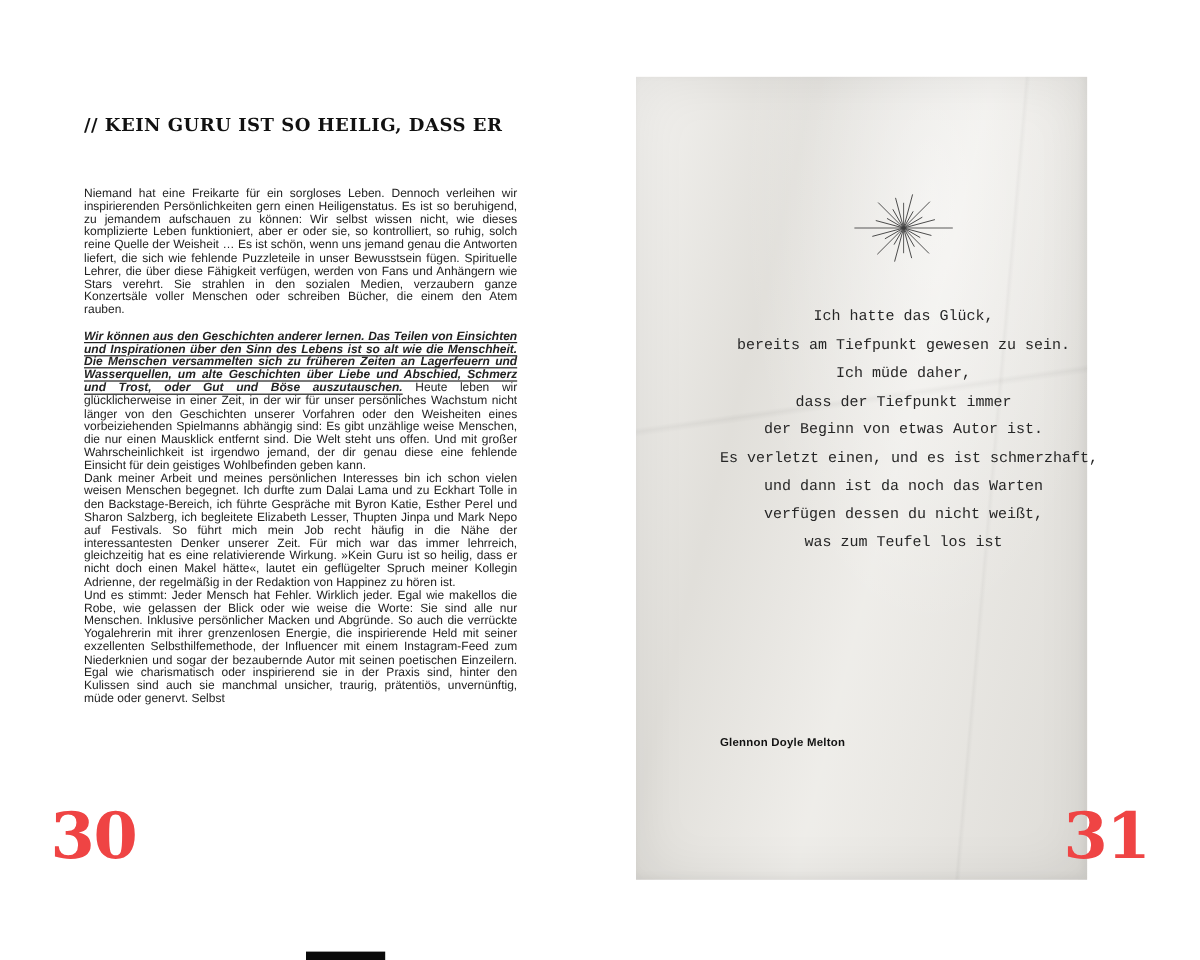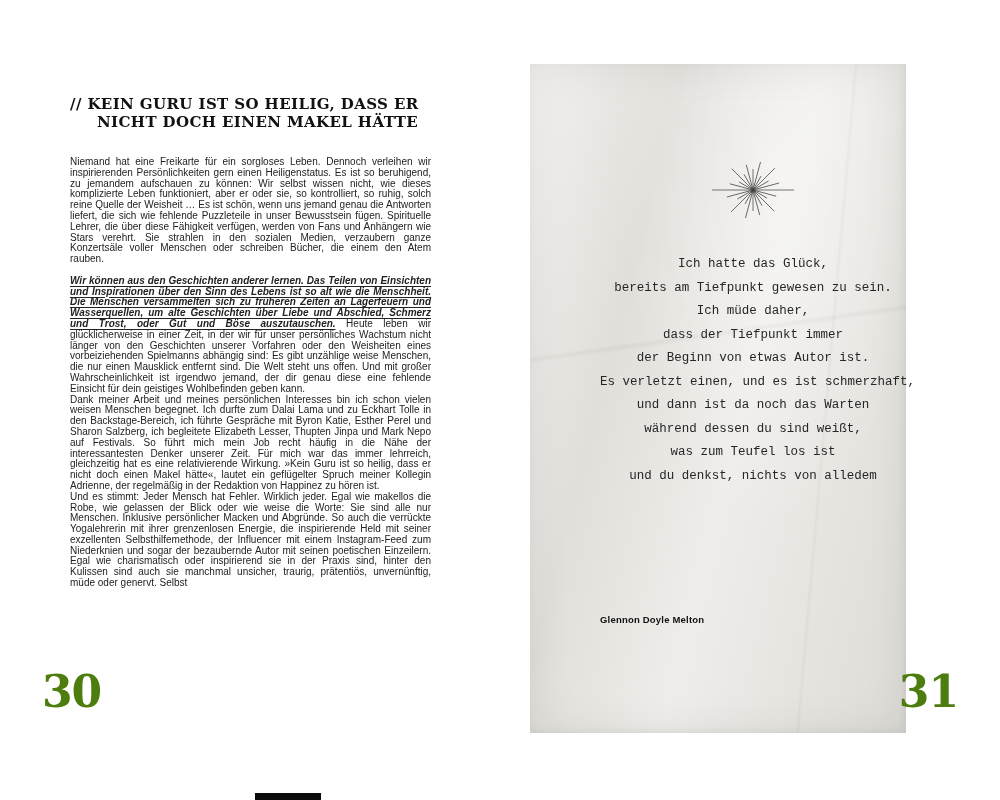--- a/index.html
+++ b/index.html
@@ -27,21 +27,21 @@
   }
   .body-text p { margin: 0; }
   .body-text p.gap { margin-top: 10.8px; }
   .em {
     font-weight: 700; font-style: italic;
     text-decoration: underline; text-decoration-thickness: 0.5px; text-underline-offset: 1.5px;
   }
 
   .page-number {
     position: absolute; font-family: "DejaVu Serif", serif; font-weight: 700;
-    font-size: 44px; color: #4d7c0f; letter-spacing: -1px;
+    font-size: 53px; color: #ef4444; letter-spacing: -1px;
   }
   .page-number.pn-left { left: 42px; top: 666px; }
   .page-number.pn-right { right: 42px; top: 666px; }
 
   
   .right-page {
     position: absolute; left: 530px; top: 64px; width: 376px; height: 669px;
     background-color: #e9e7e2;
     background-image:
       linear-gradient(104deg, rgba(255,255,255,0.45) 0%, rgba(0,0,0,0.035) 28%, rgba(255,255,255,0.25) 55%, rgba(0,0,0,0.05) 100%),
@@ -79,21 +79,20 @@
   }
 </style>
 </head>
 <body>
 
 <div class="spread">
 
   <div class="left-page">
     <h1 class="heading">
       <span class="h-line1">// KEIN GURU IST SO HEILIG, DASS ER</span>
-      <span class="h-line2">NICHT DOCH EINEN MAKEL HÄTTE</span>
     </h1>
 
     <div class="body-text">
       <p>Niemand hat eine Freikarte für ein sorgloses Leben. Dennoch verleihen wir inspirierenden Persönlichkeiten gern einen Heiligenstatus. Es ist so beruhigend, zu jemandem aufschauen zu können: Wir selbst wissen nicht, wie dieses komplizierte Leben funktioniert, aber er oder sie, so kontrolliert, so ruhig, solch reine Quelle der Weisheit … Es ist schön, wenn uns jemand genau die Antworten liefert, die sich wie fehlende Puzzleteile in unser Bewusstsein fügen. Spirituelle Lehrer, die über diese Fähigkeit verfügen, werden von Fans und Anhängern wie Stars verehrt. Sie strahlen in den sozialen Medien, verzaubern ganze Konzertsäle voller Menschen oder schreiben Bücher, die einem den Atem rauben.</p>
       <p class="gap"><span class="em">Wir können aus den Geschichten anderer lernen. Das Teilen von Einsichten und Inspirationen über den Sinn des Lebens ist so alt wie die Menschheit. Die Menschen versammelten sich zu früheren Zeiten an Lagerfeuern und Wasserquellen, um alte Geschichten über Liebe und Abschied, Schmerz und Trost, oder Gut und Böse auszutauschen.</span> <span>Heute leben wir glücklicherweise in einer Zeit, in der wir für unser persönliches Wachstum nicht länger von den Geschichten unserer Vorfahren oder den Weisheiten eines vorbeiziehenden Spielmanns abhängig sind: Es gibt unzählige weise Menschen, die nur einen Mausklick entfernt sind. Die Welt steht uns offen. Und mit großer Wahrscheinlichkeit ist irgendwo jemand, der dir genau diese eine fehlende Einsicht für dein geistiges Wohlbefinden geben kann.</span></p>
       <p>Dank meiner Arbeit und meines persönlichen Interesses bin ich schon vielen weisen Menschen begegnet. Ich durfte zum Dalai Lama und zu Eckhart Tolle in den Backstage-Bereich, ich führte Gespräche mit Byron Katie, Esther Perel und Sharon Salzberg, ich begleitete Elizabeth Lesser, Thupten Jinpa und Mark Nepo auf Festivals. So führt mich mein Job recht häufig in die Nähe der interessantesten Denker unserer Zeit. Für mich war das immer lehrreich, gleichzeitig hat es eine relativierende Wirkung. »Kein Guru ist so heilig, dass er nicht doch einen Makel hätte«, lautet ein geflügelter Spruch meiner Kollegin Adrienne, der regelmäßig in der Redaktion von Happinez zu hören ist.</p>
       <p>Und es stimmt: Jeder Mensch hat Fehler. Wirklich jeder. Egal wie makellos die Robe, wie gelassen der Blick oder wie weise die Worte: Sie sind alle nur Menschen. Inklusive persönlicher Macken und Abgründe. So auch die verrückte Yogalehrerin mit ihrer grenzenlosen Energie, die inspirierende Held mit seiner exzellenten Selbsthilfemethode, der Influencer mit einem Instagram-Feed zum Niederknien und sogar der bezaubernde Autor mit seinen poetischen Einzeilern. Egal wie charismatisch oder inspirierend sie in der Praxis sind, hinter den Kulissen sind auch sie manchmal unsicher, traurig, prätentiös, unvernünftig, müde oder genervt. Selbst</p>
     </div>
 
     <div class="page-number pn-left">30</div>
@@ -133,23 +132,22 @@
     </div>
 
     <div class="quote">
       <span class="q-line">Ich hatte das Glück,</span>
       <span class="q-line">bereits am Tiefpunkt gewesen zu sein.</span>
       <span class="q-line">Ich müde daher,</span>
       <span class="q-line">dass der Tiefpunkt immer</span>
       <span class="q-line">der Beginn von etwas Autor ist.</span>
       <span class="q-line">Es verletzt einen, und es ist schmerzhaft,</span>
       <span class="q-line">und dann ist da noch das Warten</span>
-      <span class="q-line">während dessen du sind weißt,</span>
+      <span class="q-line">verfügen dessen du nicht weißt,</span>
       <span class="q-line">was zum Teufel los ist</span>
-      <span class="q-line">und du denkst, nichts von alledem</span>
     </div>
 
     <div class="attribution">Glennon Doyle Melton</div>
   </div>
 
   <div class="page-number pn-right">31</div>
 
   <div class="bottom-marker"></div>
 </div>
 

